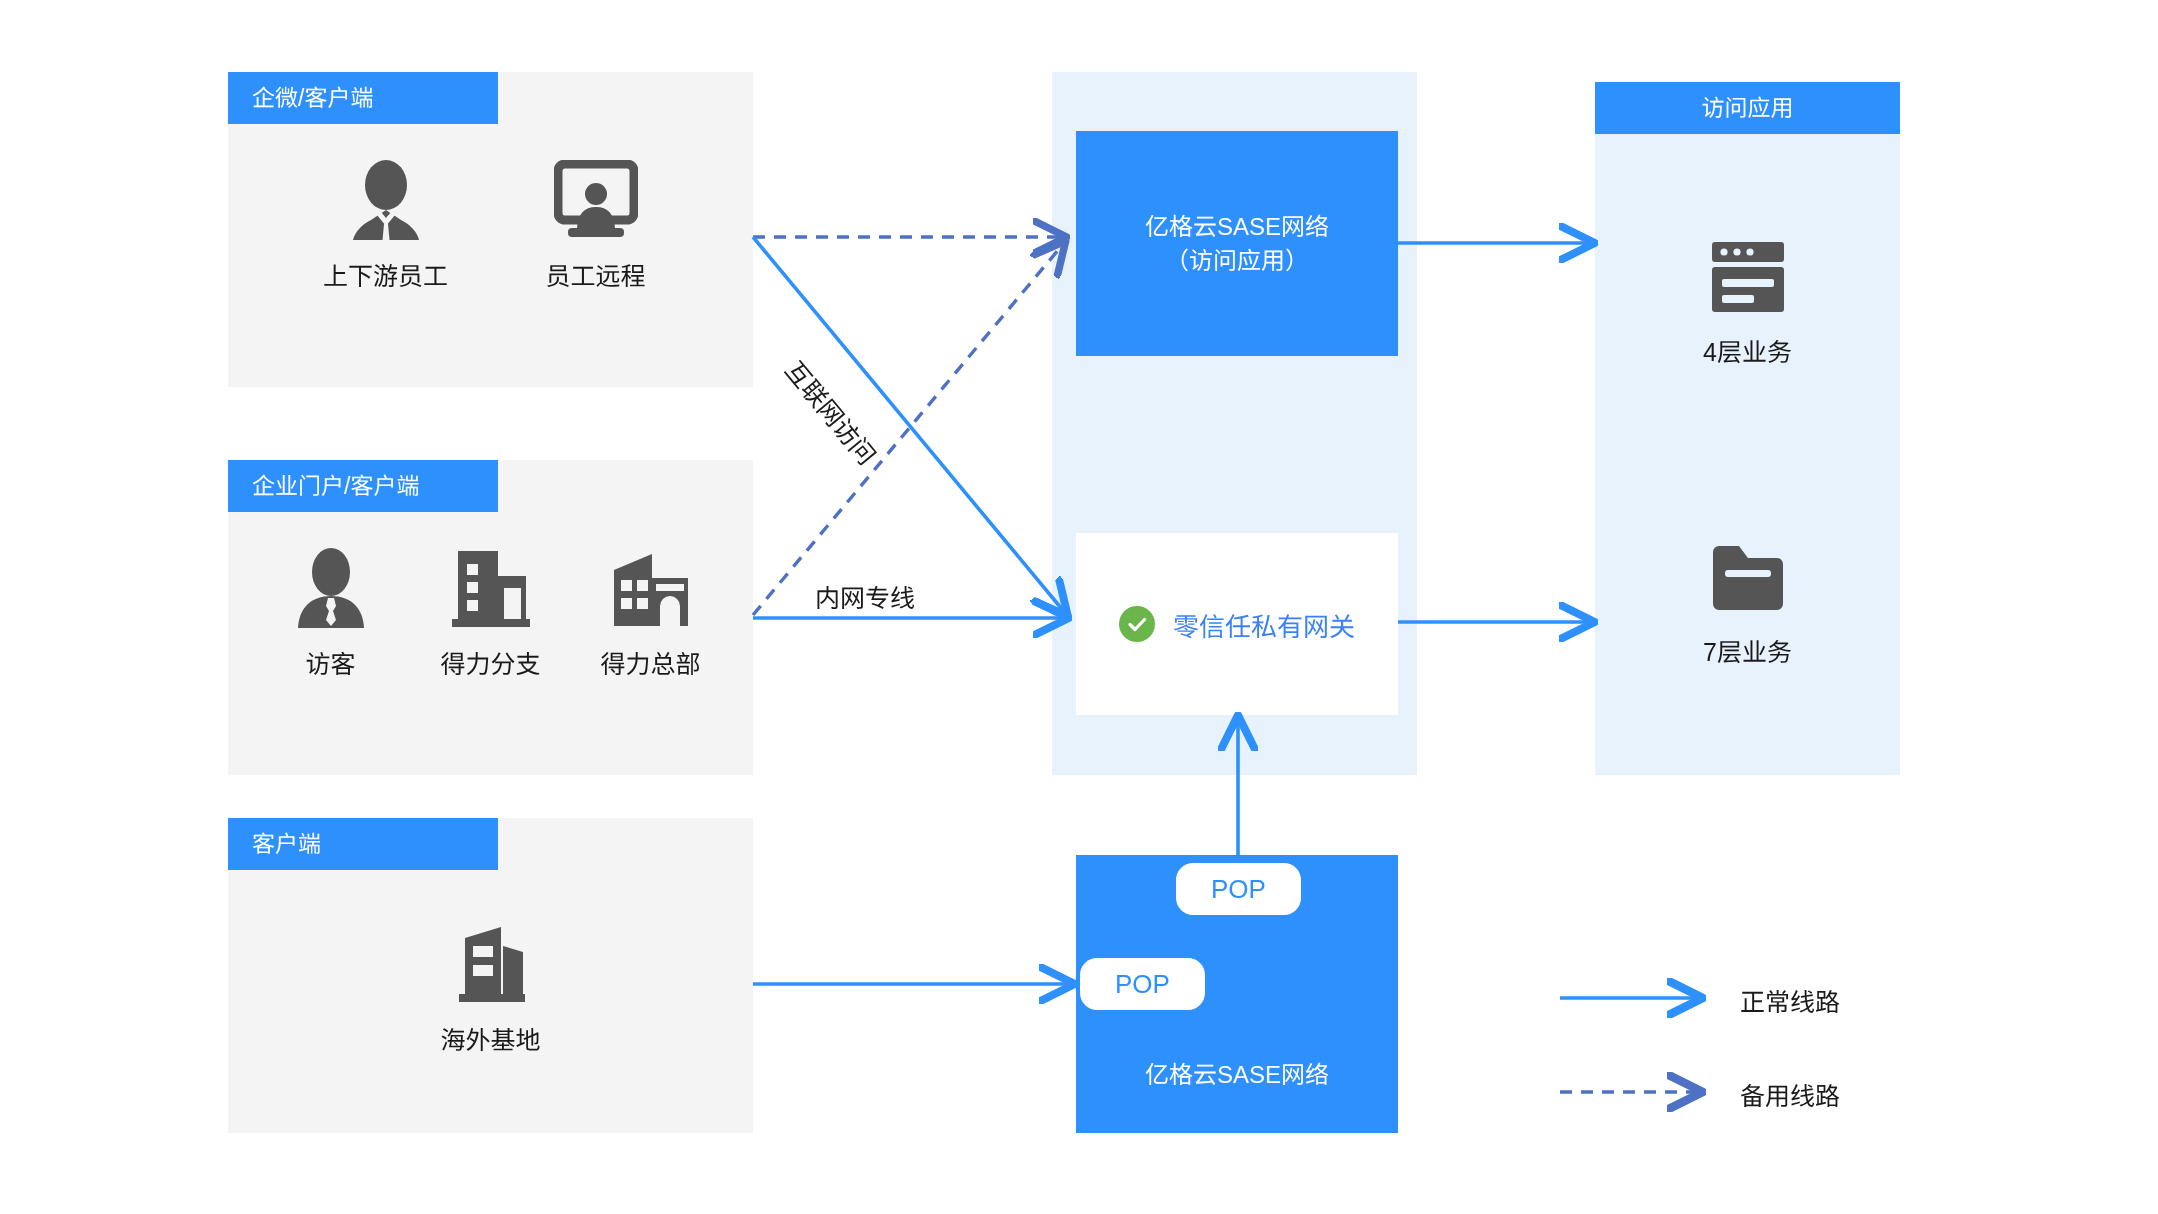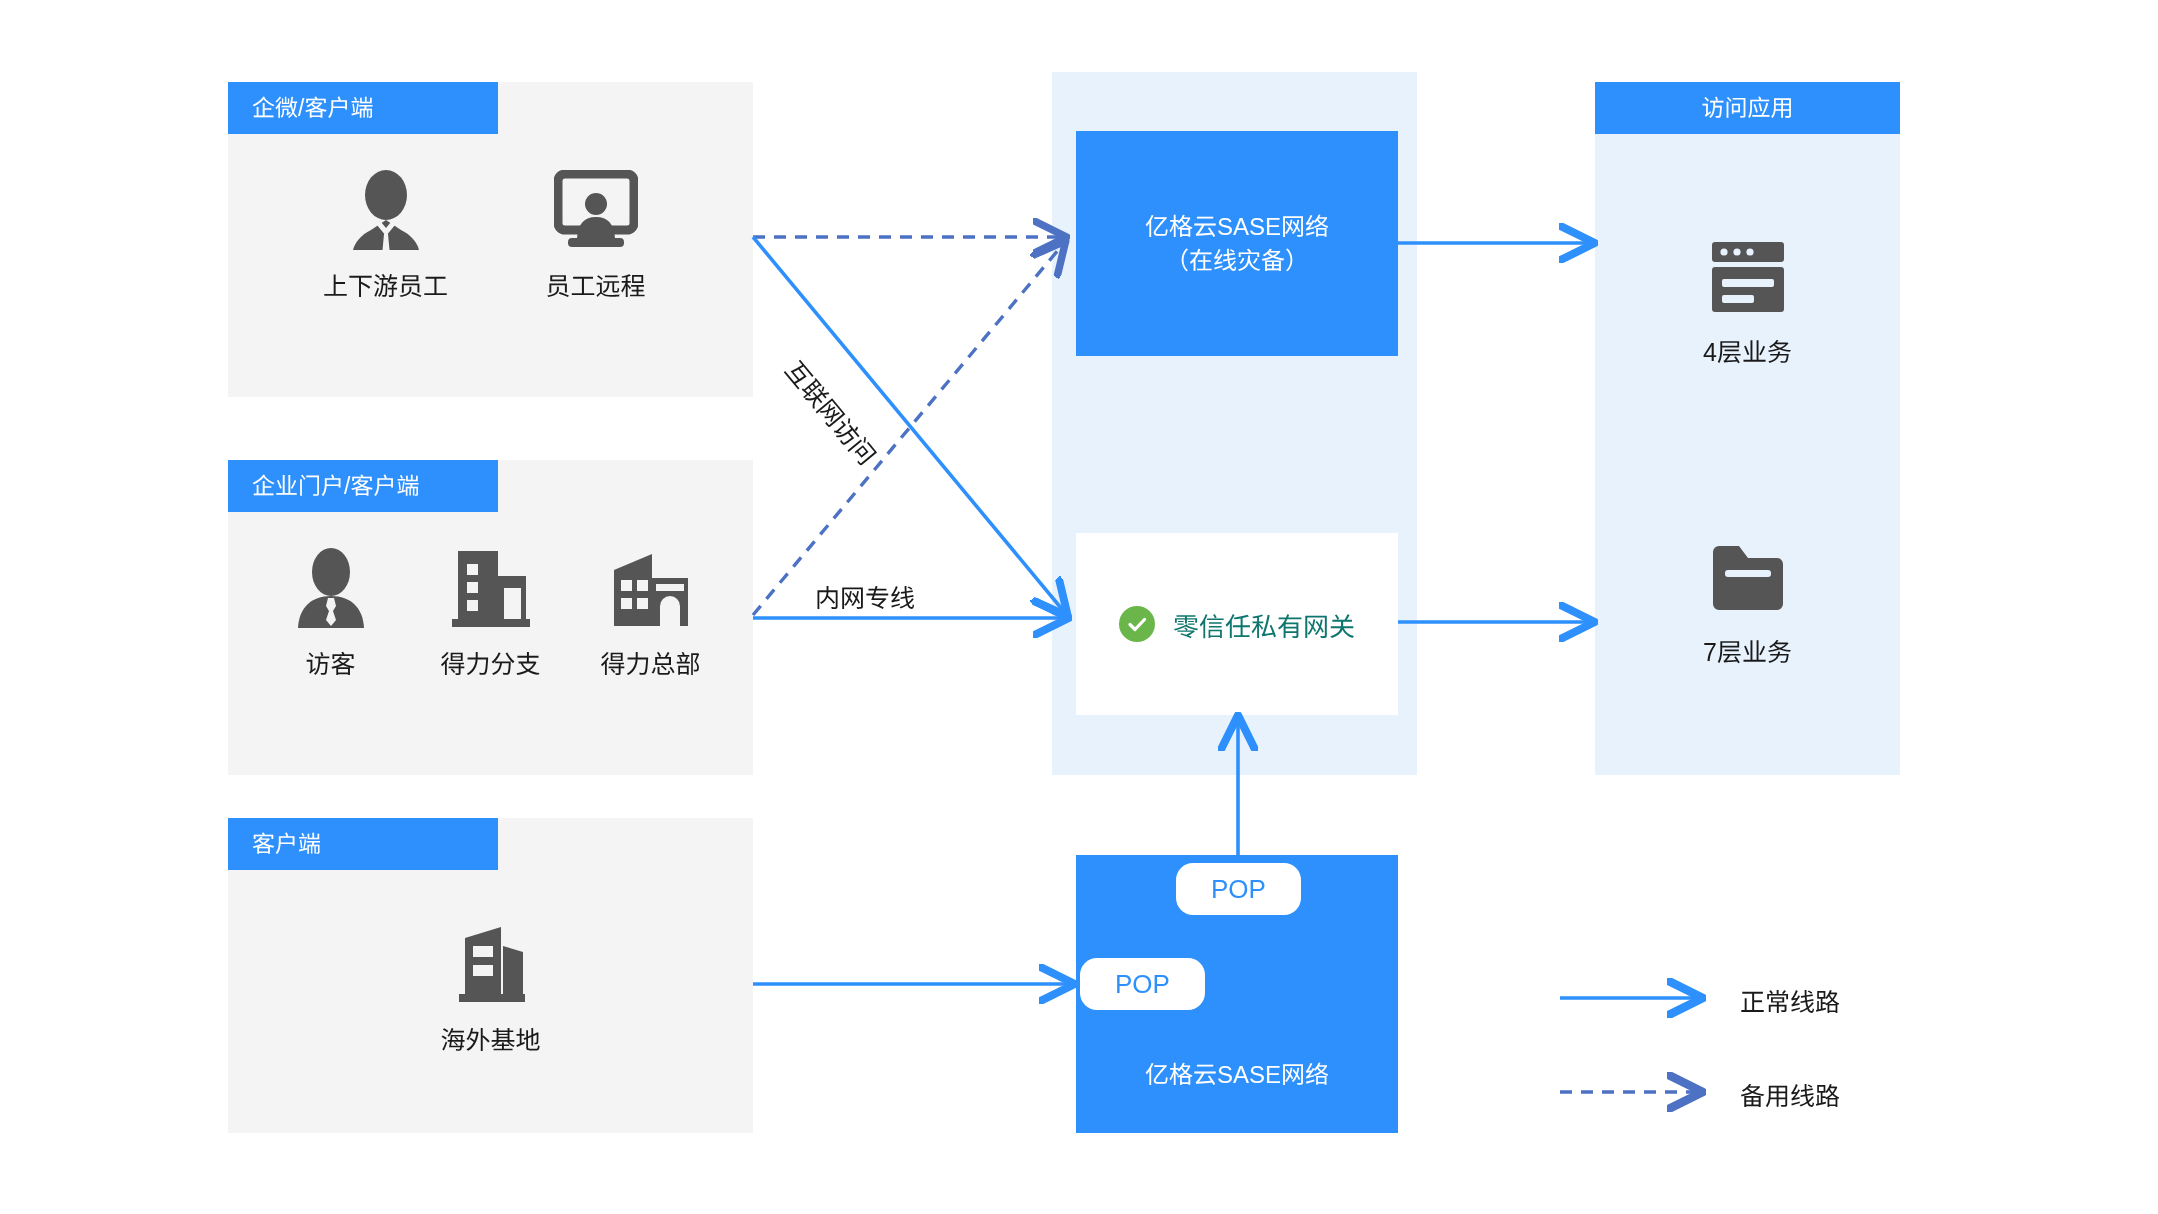--- a/index.html
+++ b/index.html
@@ -90,21 +90,21 @@
     align-items: center;
     justify-content: center;
   }
   .gateway-inner {
     display: flex;
     align-items: center;
     gap: 18px;
   }
   .gateway-label {
     font-size: 26px;
-    color: #0f766e;
+    color: #3b82f6;
     white-space: nowrap;
   }
   .check-badge {
     width: 36px;
     height: 36px;
     border-radius: 50%;
     background: #6bb64a;
     display: flex;
     align-items: center;
     justify-content: center;
@@ -174,21 +174,21 @@
     width: 2158px;
     height: 1214px;
     pointer-events: none;
   }
 </style>
 </head>
 <body>
 
 <div id="stage">
 
-  <div class="panel" style="left:228px; top:82px; width:525px; height:315px;">
+  <div class="panel" style="left:228px; top:72px; width:525px; height:315px;">
     <div class="panel-header" style="width:270px;">
       <span>企微/客户端</span>
     </div>
     <div class="panel-body" style="top:82px; gap:60px;">
       <div class="node">
         <div class="node-icon">
           <svg width="78" height="80" viewBox="0 0 78 80" aria-hidden="true">
             <ellipse cx="39" cy="25" rx="21" ry="25" fill="#555555"></ellipse>
             <path d="M39 50 L30 56 L24 60 C14 65 8 72 6 80 L72 80 C70 72 64 65 54 60 L48 56 Z" fill="#555555"></path>
             <path d="M30 55 L39 66 L48 55 L44 52 L39 58 L34 52 Z" fill="#f4f4f4"></path>
@@ -276,21 +276,21 @@
         <div class="node-label">海外基地</div>
       </div>
     </div>
   </div>
 
   <div class="center-column" style="left:1052px; top:72px; width:365px; height:703px;"></div>
 
   <div class="sase-box" style="left:1076px; top:131px; width:322px; height:225px;">
     <div>
       <div>亿格云SASE网络</div>
-      <div>（在线灾备）</div>
+      <div>（访问应用）</div>
     </div>
   </div>
 
   <div class="gateway-box" style="left:1076px; top:533px; width:322px; height:182px;">
     <div class="gateway-inner">
       <span class="check-badge">
         <svg width="22" height="22" viewBox="0 0 22 22" aria-hidden="true">
           <path d="M4 11.5 L9 16.5 L18.5 6.5" fill="none" stroke="#ffffff" stroke-width="3.2" stroke-linecap="round" stroke-linejoin="round"></path>
         </svg>
       </span>

